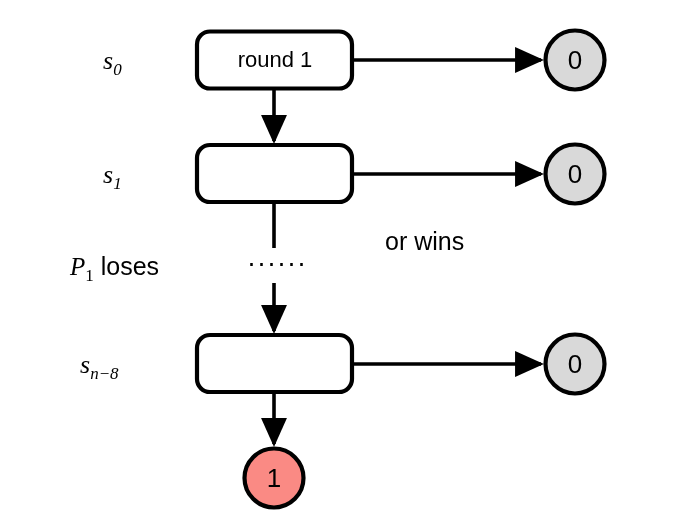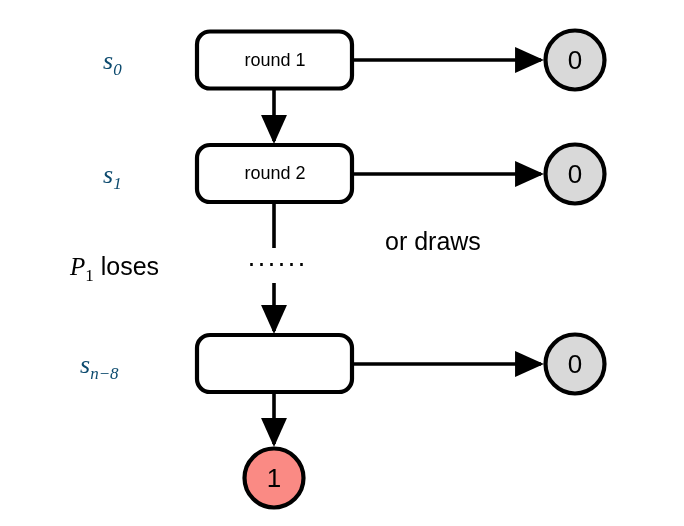--- a/index.html
+++ b/index.html
@@ -29,32 +29,32 @@
     justify-content: center;
     font-family: "Liberation Sans", sans-serif;
     font-size: 26px;
     color: #000000;
     white-space: nowrap;
     pointer-events: none;
   }
   .round-box-label {
     width: 156px;
     height: 57px;
-    font-size: 18px;
+    font-size: 22px;
     text-align: center;
   }
   .circle-label {
     width: 61px;
     height: 61px;
     font-size: 26px;
   }
   .state-label {
     position: absolute;
     font-size: 26px;
-    color: #0c4a6e;
+    color: #000000;
     white-space: nowrap;
     font-family: "Liberation Serif", serif;
     font-style: italic;
   }
   .state-label .sub {
     font-size: 17px;
     vertical-align: sub;
     font-style: italic;
   }
   .edge-label {
@@ -112,21 +112,20 @@
     <line x1="352" y1="174" x2="541" y2="174" stroke="#000000" stroke-width="3.6" marker-end="url(#arrowhead)"></line>
     <line x1="352" y1="364" x2="541" y2="364" stroke="#000000" stroke-width="3.6" marker-end="url(#arrowhead)"></line>
 
     <line x1="274" y1="88.5" x2="274" y2="141" stroke="#000000" stroke-width="3.6" marker-end="url(#arrowhead)"></line>
     <line x1="274" y1="202" x2="274" y2="248" stroke="#000000" stroke-width="3.6"></line>
     <line x1="274" y1="283" x2="274" y2="331" stroke="#000000" stroke-width="3.6" marker-end="url(#arrowhead)"></line>
     <line x1="274" y1="392" x2="274" y2="444" stroke="#000000" stroke-width="3.6" marker-end="url(#arrowhead)"></line>
   </svg>
 
   <div class="node-label round-box-label" style="left:197px; top:31.5px;">round 1</div>
-  <div class="node-label round-box-label" style="left:197px; top:145px;">round 2</div>
 
   <div class="node-label circle-label" style="left:544.5px; top:29.5px;">0</div>
   <div class="node-label circle-label" style="left:544.5px; top:143.5px;">0</div>
   <div class="node-label circle-label" style="left:544.5px; top:333.5px;">0</div>
   <div class="node-label circle-label" style="left:243.5px; top:447.5px;">1</div>
 
   <div class="state-label" style="left:103px; top:46px;">
     <span>s</span><span class="sub">0</span>
   </div>
   <div class="state-label" style="left:103px; top:160px;">
@@ -136,16 +135,16 @@
     <span>s</span><span class="sub">n−8</span>
   </div>
 
   <div class="ellipsis-dots" style="left:247px; top:248px;">······</div>
 
   <div class="edge-label" style="left:70px; top:250px;">
     <span class="pvar">P</span><span class="sub">1</span><span> loses</span>
   </div>
 
   <div class="edge-label" style="left:385px; top:225px;">
-    <div>or draws</div>
+    <div>or wins</div>
   </div>
 
 </div>
 
 </body></html>

